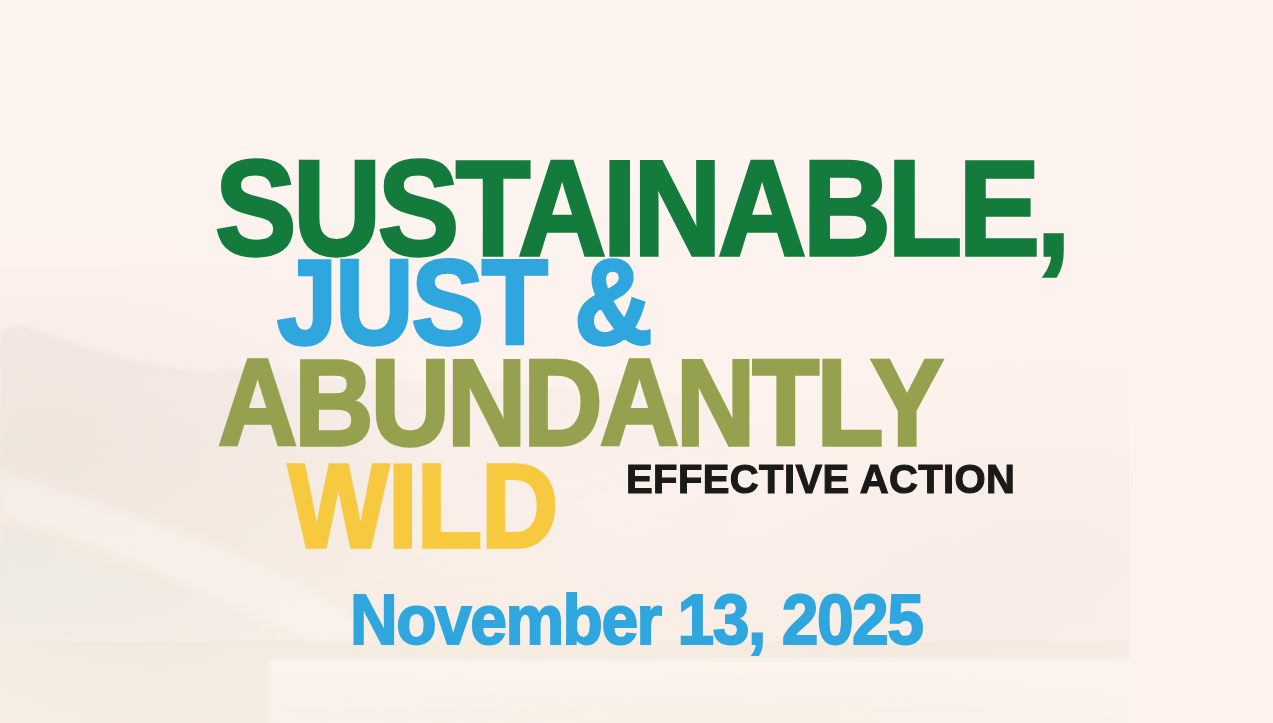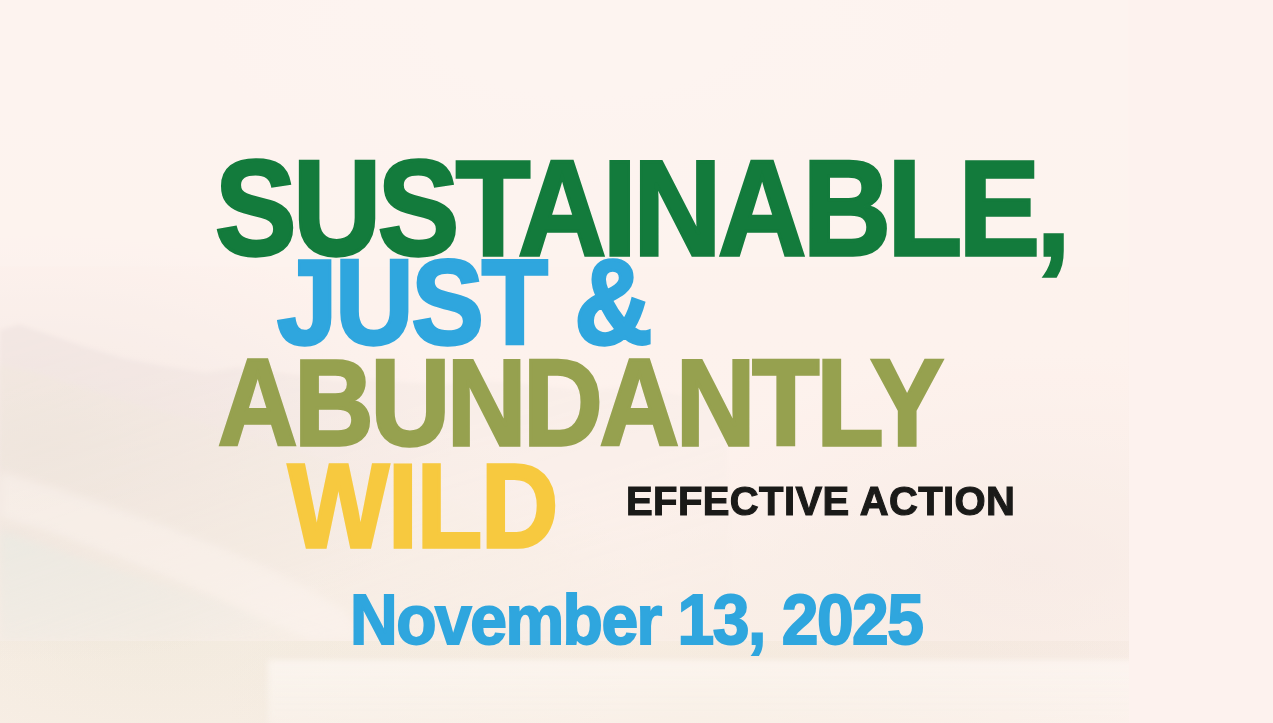--- a/index.html
+++ b/index.html
@@ -196,19 +196,19 @@
   <div class="headline">
     <div class="hl-line" id="line-sustainable" style="color: rgb(19, 123, 60);">SUSTAINABLE,</div>
 
     <div class="hl-line" id="line-just" style="color: rgb(47, 166, 222);">JUST &amp;</div>
 
     <div class="hl-line" id="line-abundantly" style="color: rgb(150, 161, 79);">ABUNDANTLY</div>
 
     <div class="hl-line" id="line-wild" style="color: rgb(247, 201, 63);">WILD</div>
   </div>
 
-  <div id="tagline" style="color: rgb(26, 26, 24); margin-top: 22px;">
+  <div id="tagline" style="color: rgb(26, 26, 24);">
     <span class="tl-row">EFFECTIVE ACTION</span>
   </div>
 
   <div id="date-line" style="color: rgb(47, 166, 222);">November 13, 2025</div>
 
 </div>
 
 </body></html>

